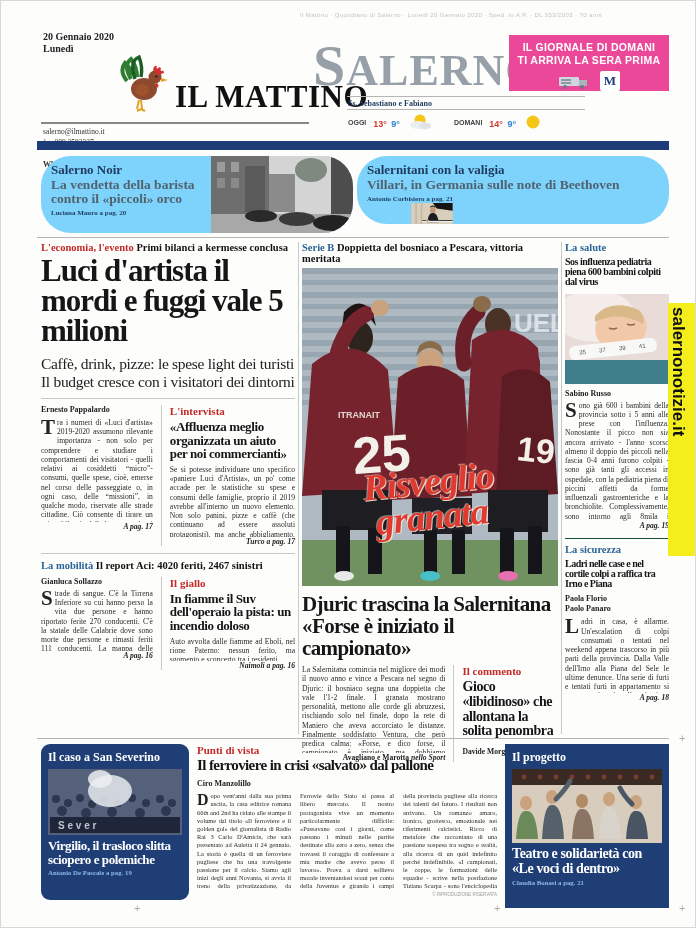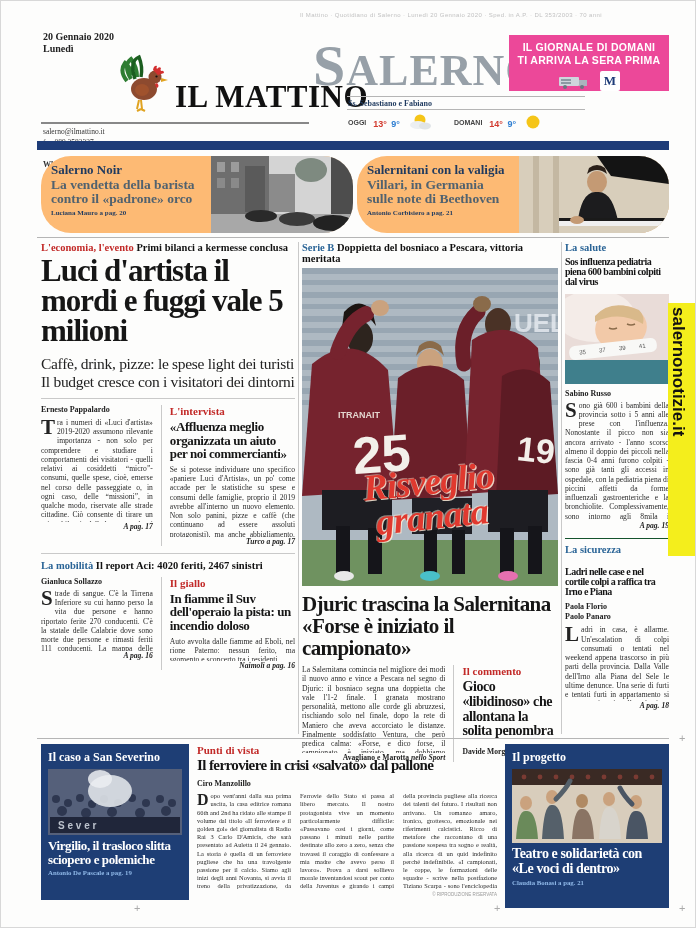--- a/index.html
+++ b/index.html
@@ -33,21 +33,21 @@
 
   .promo { background:#ec4899; color:#fff; text-align:center; padding:6px 4px 4px;
            font-family:"Liberation Sans",sans-serif; }
   .promo .p1 { font-size:10.5px; font-weight:bold; letter-spacing:.3px; line-height:1.25; }
   .promo-bottom { display:flex; justify-content:center; align-items:center; gap:8px; margin-top:4px; }
   .mlogo { width:20px; height:20px; background:#fff; border-radius:2px; color:#1e3c78;
            font-weight:bold; font-size:13px; line-height:20px; font-family:"Liberation Serif",serif; }
 
   .navybar { background:#1e3c78; }
 
-  .teaser { background:#fdba74; display:flex; overflow:hidden;border-radius:30px; }
+  .teaser { background:#7dd3fc; display:flex; overflow:hidden;border-radius:30px; }
   .teaser .txt { padding:7px 6px 0 10px; flex:1; }
   .tsection { font-size:13px; font-weight:bold; color:#1f3a5f; line-height:1.05; }
   .ttitle { font-size:13.5px; font-weight:bold; color:#51626f; line-height:1.05; margin-top:1px; }
   .tby { font-size:7px; font-weight:bold; color:#1f3a5f; margin-top:3px; }
 
   .kicker { font-size:10.5px; font-weight:bold; color:#111; }
   .kicker .hl-red { color:#c22a28; }
   .kicker .hl-blue { color:#2a6496; }
 
   .headline-xl { font-size:31px; font-weight:bold; color:#161616; line-height:.97; letter-spacing:-1px; }
@@ -174,42 +174,42 @@
       </svg>
       <div class="mlogo">M</div>
     </div>
   </div>
 
   <div class="abs navybar" style="left:36px; top:140px; width:632px; height:9px;"></div>
 
   <div class="abs teaser" style="left:40px; top:155px; width:312px; height:77px;">
     <div class="txt">
       <div class="tsection">Salerno Noir</div>
-      <div class="ttitle">La vendetta della barista contro il «padrone» orco</div>
+      <div class="ttitle">La vendetta della barista contro il «piccoli» orco</div>
       <div class="tby">Luciana Mauro a pag. 20</div>
     </div>
     <svg class="photo" width="142" height="77" viewBox="0 0 142 77">
       <rect width="142" height="77" fill="#d4d4d4"></rect>
       <rect x="0" y="0" width="58" height="60" fill="#6e6e6e"></rect>
       <rect x="6" y="6" width="8" height="10" fill="#9b9b9b"></rect>
         <rect x="20" y="6" width="8" height="10" fill="#9b9b9b"></rect>
       <rect x="6" y="22" width="8" height="10" fill="#8a8a8a"></rect>
         <rect x="20" y="22" width="8" height="10" fill="#8a8a8a"></rect>
       <rect x="34" y="10" width="20" height="46" fill="#5a5a5a"></rect>
       <rect x="58" y="18" width="26" height="38" fill="#8b8b8b"></rect>
       <rect x="120" y="0" width="22" height="66" fill="#4d4d4d"></rect>
       <rect x="0" y="58" width="142" height="19" fill="#a8a8a8"></rect>
       <ellipse cx="50" cy="60" rx="16" ry="6" fill="#2a2a2a"></ellipse>
       <ellipse cx="86" cy="63" rx="18" ry="7" fill="#3a3a3a"></ellipse>
       <ellipse cx="122" cy="67" rx="20" ry="8" fill="#222"></ellipse>
       <ellipse cx="100" cy="14" rx="16" ry="12" fill="#7e8a80"></ellipse>
     </svg>
   </div>
 
-  <div class="abs teaser" style="left:356px; top:155px; width:312px; height:77px;">
+  <div class="abs teaser" style="left:356px; top:155px; width:312px; height:68px;flex-direction:column;">
     <div class="txt">
       <div class="tsection">Salernitani con la valigia</div>
       <div class="ttitle">Villari, in Germania sulle note di Beethoven</div>
       <div class="tby">Antonio Corbisiero a pag. 21</div>
     </div>
     <svg class="photo" width="150" height="77" viewBox="0 0 150 77">
       <rect width="150" height="77" fill="#cfc4b0"></rect>
       <rect x="0" y="0" width="150" height="77" fill="#d8cebb"></rect>
       <rect x="14" y="0" width="6" height="77" fill="#c4b8a2"></rect>
         <rect x="34" y="0" width="6" height="77" fill="#c4b8a2"></rect>
@@ -383,39 +383,39 @@
       <rect x="0" y="66" width="104" height="24" fill="#3f7f8c"></rect>
     </svg>
     <div class="byline" style="margin-top:5px;">Sabino Russo</div>
     <div class="body-txt" style="margin-top:3px; height:120px; overflow:hidden;">
       <span class="dropcap">S</span><span>ono già 600 i bambini della provincia sotto i 5 anni alle prese con l'influenza. Nonostante il picco non sia ancora arrivato - l'anno scorso almeno il doppio dei piccoli nella fascia 0-4 anni furono colpiti - sono già tanti gli accessi in ospedale, con la pediatria piena di piccini affetti da forme influenzali gastroenteriche e la bronchiolite. Complessivamente, sono intorno agli 8mila i salernitani raggiunti dal virus, di cui 1500 sotto i 15 anni.</span>
     </div>
     <div class="pageref">A pag. 19</div>
 
     <div style="border-top:1px solid #14532d; margin-top:8px; padding-top:5px;">
       <div class="kicker"><span class="hl-blue">La sicurezza</span></div>
-      <div class="headline-s" style="margin-top:12px;">Ladri nelle case e nel cortile colpi a raffica tra Irno e Piana</div>
+      <div class="headline-s" style="margin-top:4px;">Ladri nelle case e nel cortile colpi a raffica tra Irno e Piana</div>
       <div class="byline" style="margin-top:5px; line-height:1.2;">
         <div>Paola Florio</div>
         <div>Paolo Panaro</div>
       </div>
       <div class="body-txt" style="margin-top:4px; height:76px; overflow:hidden;">
         <span class="dropcap">L</span><span>adri in casa, è allarme. Un'escalation di colpi consumati o tentati nel weekend appena trascorso in più parti della provincia. Dalla Valle dell'Irno alla Piana del Sele le ultime denunce. Una serie di furti e tentati furti in appartamento si sono registrati alla frazione Lancusi di Fisciano.</span>
       </div>
       <div class="pageref">A pag. 18</div>
     </div>
   </div>
 
   <div class="abs yellow-banner" style="left:667px; top:302px; width:27px; height:253px;">
     <span>salernonotizie.it</span>
   </div>
 
   <div class="hr" style="left:36px; top:737px; width:632px;"></div>
 
-  <div class="abs navybox" style="left:40px; top:743px; width:148px; height:156px;">
+  <div class="abs navybox" style="left:40px; top:743px; width:148px; height:156px;border-radius:9px;">
     <div class="nb-label">Il caso a San Severino</div>
     <svg class="photo" style="margin-top:4px;" width="134" height="66" viewBox="0 0 134 66">
       <rect width="134" height="66" fill="#55607a"></rect>
       <g fill="#2e3750">
         <circle cx="8" cy="30" r="4"></circle>
           <circle cx="20" cy="34" r="4"></circle>
           <circle cx="32" cy="29" r="4"></circle>
         <circle cx="44" cy="35" r="4"></circle>
           <circle cx="56" cy="30" r="4"></circle>
           <circle cx="70" cy="34" r="4"></circle>

